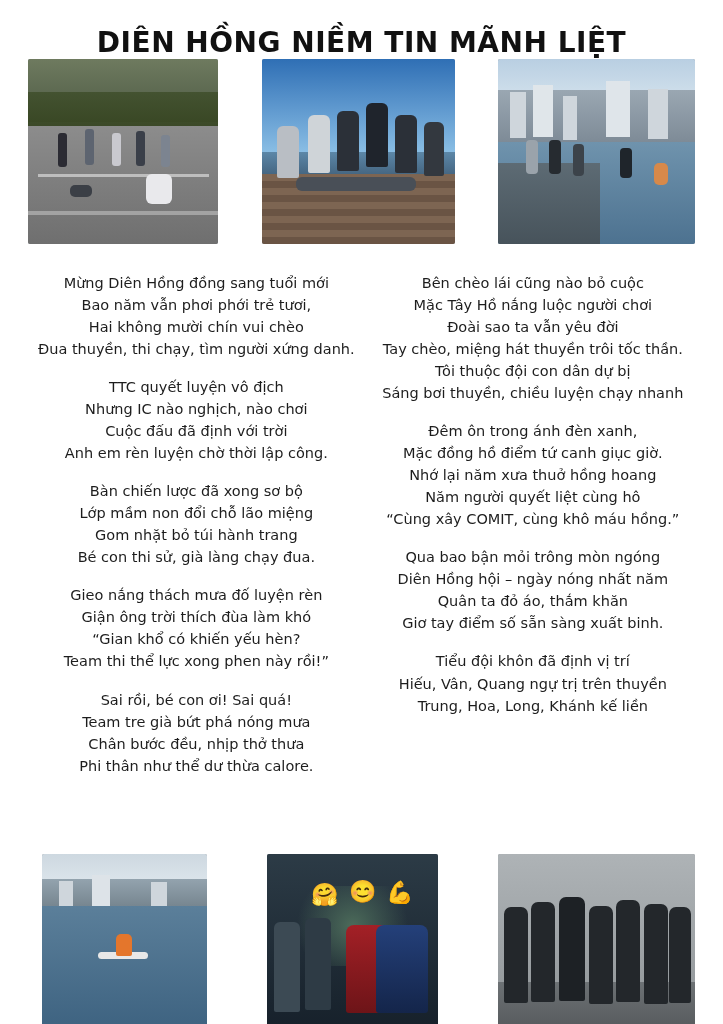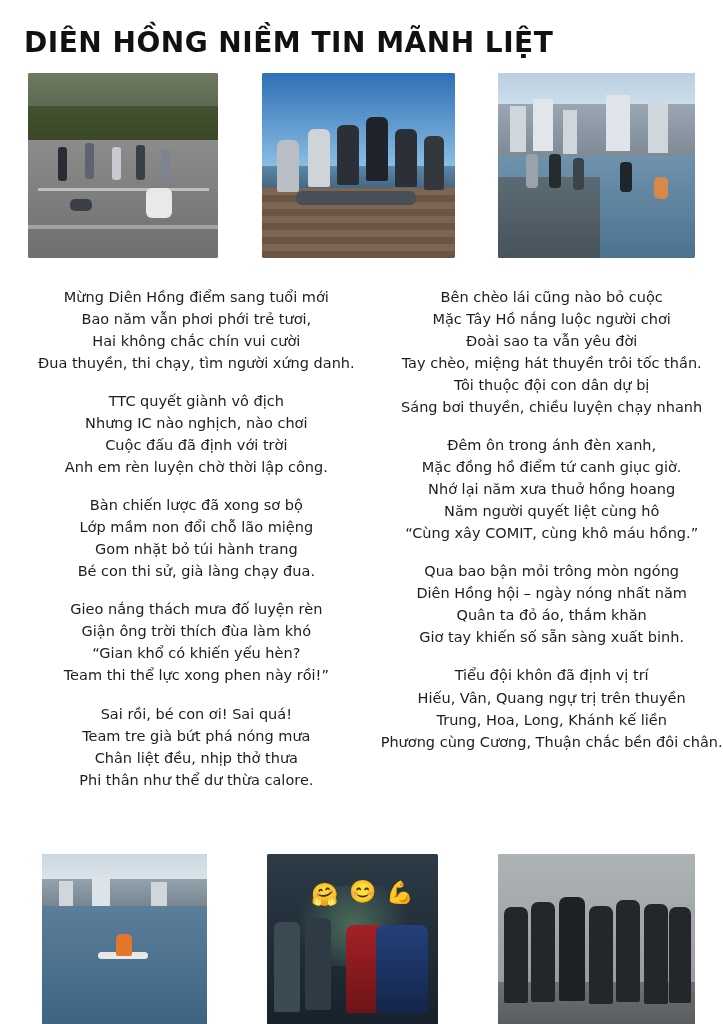--- a/index.html
+++ b/index.html
@@ -15,25 +15,25 @@
     overflow: hidden;
   }
   .page {
     position: relative;
     width: 723px;
     height: 1024px;
     box-sizing: border-box;
     padding: 0 24px;
   }
   .title {
-    text-align: left;
+    text-align: center;
     font-size: 28px;
     font-weight: bold;
     letter-spacing: 0.5px;
-    margin: 26px 0 14px 0;
+    margin: 26px 0 0 0;
     color: #111111;
     font-family: "DejaVu Sans", sans-serif;
   }
 
   
   .photo-row {
     display: flex;
     justify-content: space-between;
     align-items: flex-start;
     padding: 0 4px;
@@ -177,47 +177,47 @@
       <div class="figC" style="left:62%;top:48%;width:12px;height:30px;background:#1f252b;"></div>
       <div class="figC" style="left:79%;top:56%;width:14px;height:22px;background:#d7894a;border-radius:5px;"></div>
     </div>
 
   </div>
 
   <div class="poem">
 
     <div class="poem-col">
       <div class="stanza">
-        <p>Mừng Diên Hồng điểm sang tuổi mới</p>
+        <p>Mừng Diên Hồng đồng sang tuổi mới</p>
         <p>Bao năm vẫn phơi phới trẻ tươi,</p>
-        <p>Hai không chắc chín vui cười</p>
+        <p>Hai không mười chín vui chèo</p>
         <p>Đua thuyền, thi chạy, tìm người xứng danh.</p>
       </div>
       <div class="stanza">
-        <p>TTC quyết giành vô địch</p>
+        <p>TTC quyết luyện vô địch</p>
         <p>Nhưng IC nào nghịch, nào chơi</p>
         <p>Cuộc đấu đã định với trời</p>
         <p>Anh em rèn luyện chờ thời lập công.</p>
       </div>
       <div class="stanza">
         <p>Bàn chiến lược đã xong sơ bộ</p>
         <p>Lớp mầm non đổi chỗ lão miệng</p>
         <p>Gom nhặt bỏ túi hành trang</p>
         <p>Bé con thi sử, già làng chạy đua.</p>
       </div>
       <div class="stanza">
         <p>Gieo nắng thách mưa đố luyện rèn</p>
         <p>Giận ông trời thích đùa làm khó</p>
         <p>“Gian khổ có khiến yếu hèn?</p>
         <p>Team thi thể lực xong phen này rồi!”</p>
       </div>
       <div class="stanza">
         <p>Sai rồi, bé con ơi! Sai quá!</p>
         <p>Team tre già bứt phá nóng mưa</p>
-        <p>Chân liệt đều, nhịp thở thưa</p>
+        <p>Chân bước đều, nhịp thở thưa</p>
         <p>Phi thân như thể dư thừa calore.</p>
       </div>
     </div>
 
     <div class="poem-col">
       <div class="stanza">
         <p>Bên chèo lái cũng nào bỏ cuộc</p>
         <p>Mặc Tây Hồ nắng luộc người chơi</p>
         <p>Đoài sao ta vẫn yêu đời</p>
         <p>Tay chèo, miệng hát thuyền trôi tốc thần.</p>
@@ -228,27 +228,26 @@
         <p>Đêm ôn trong ánh đèn xanh,</p>
         <p>Mặc đồng hồ điểm tứ canh giục giờ.</p>
         <p>Nhớ lại năm xưa thuở hồng hoang</p>
         <p>Năm người quyết liệt cùng hô</p>
         <p>“Cùng xây COMIT, cùng khô máu hồng.”</p>
       </div>
       <div class="stanza">
         <p>Qua bao bận mỏi trông mòn ngóng</p>
         <p>Diên Hồng hội – ngày nóng nhất năm</p>
         <p>Quân ta đỏ áo, thắm khăn</p>
-        <p>Giơ tay khiến số sẵn sàng xuất binh.</p>
+        <p>Giơ tay điểm số sẵn sàng xuất binh.</p>
       </div>
       <div class="stanza">
         <p>Tiểu đội khôn đã định vị trí</p>
         <p>Hiếu, Vân, Quang ngự trị trên thuyền</p>
         <p>Trung, Hoa, Long, Khánh kế liền</p>
-        <p>Phương cùng Cương, Thuận chắc bền đôi chân.</p>
       </div>
     </div>
 
   </div>
 
   <div class="photo-row bottom-row">
 
     <div class="photo photo-bot-1">
       <div class="layer sceneD-sky"></div>
       <div class="layer sceneD-city"></div>

